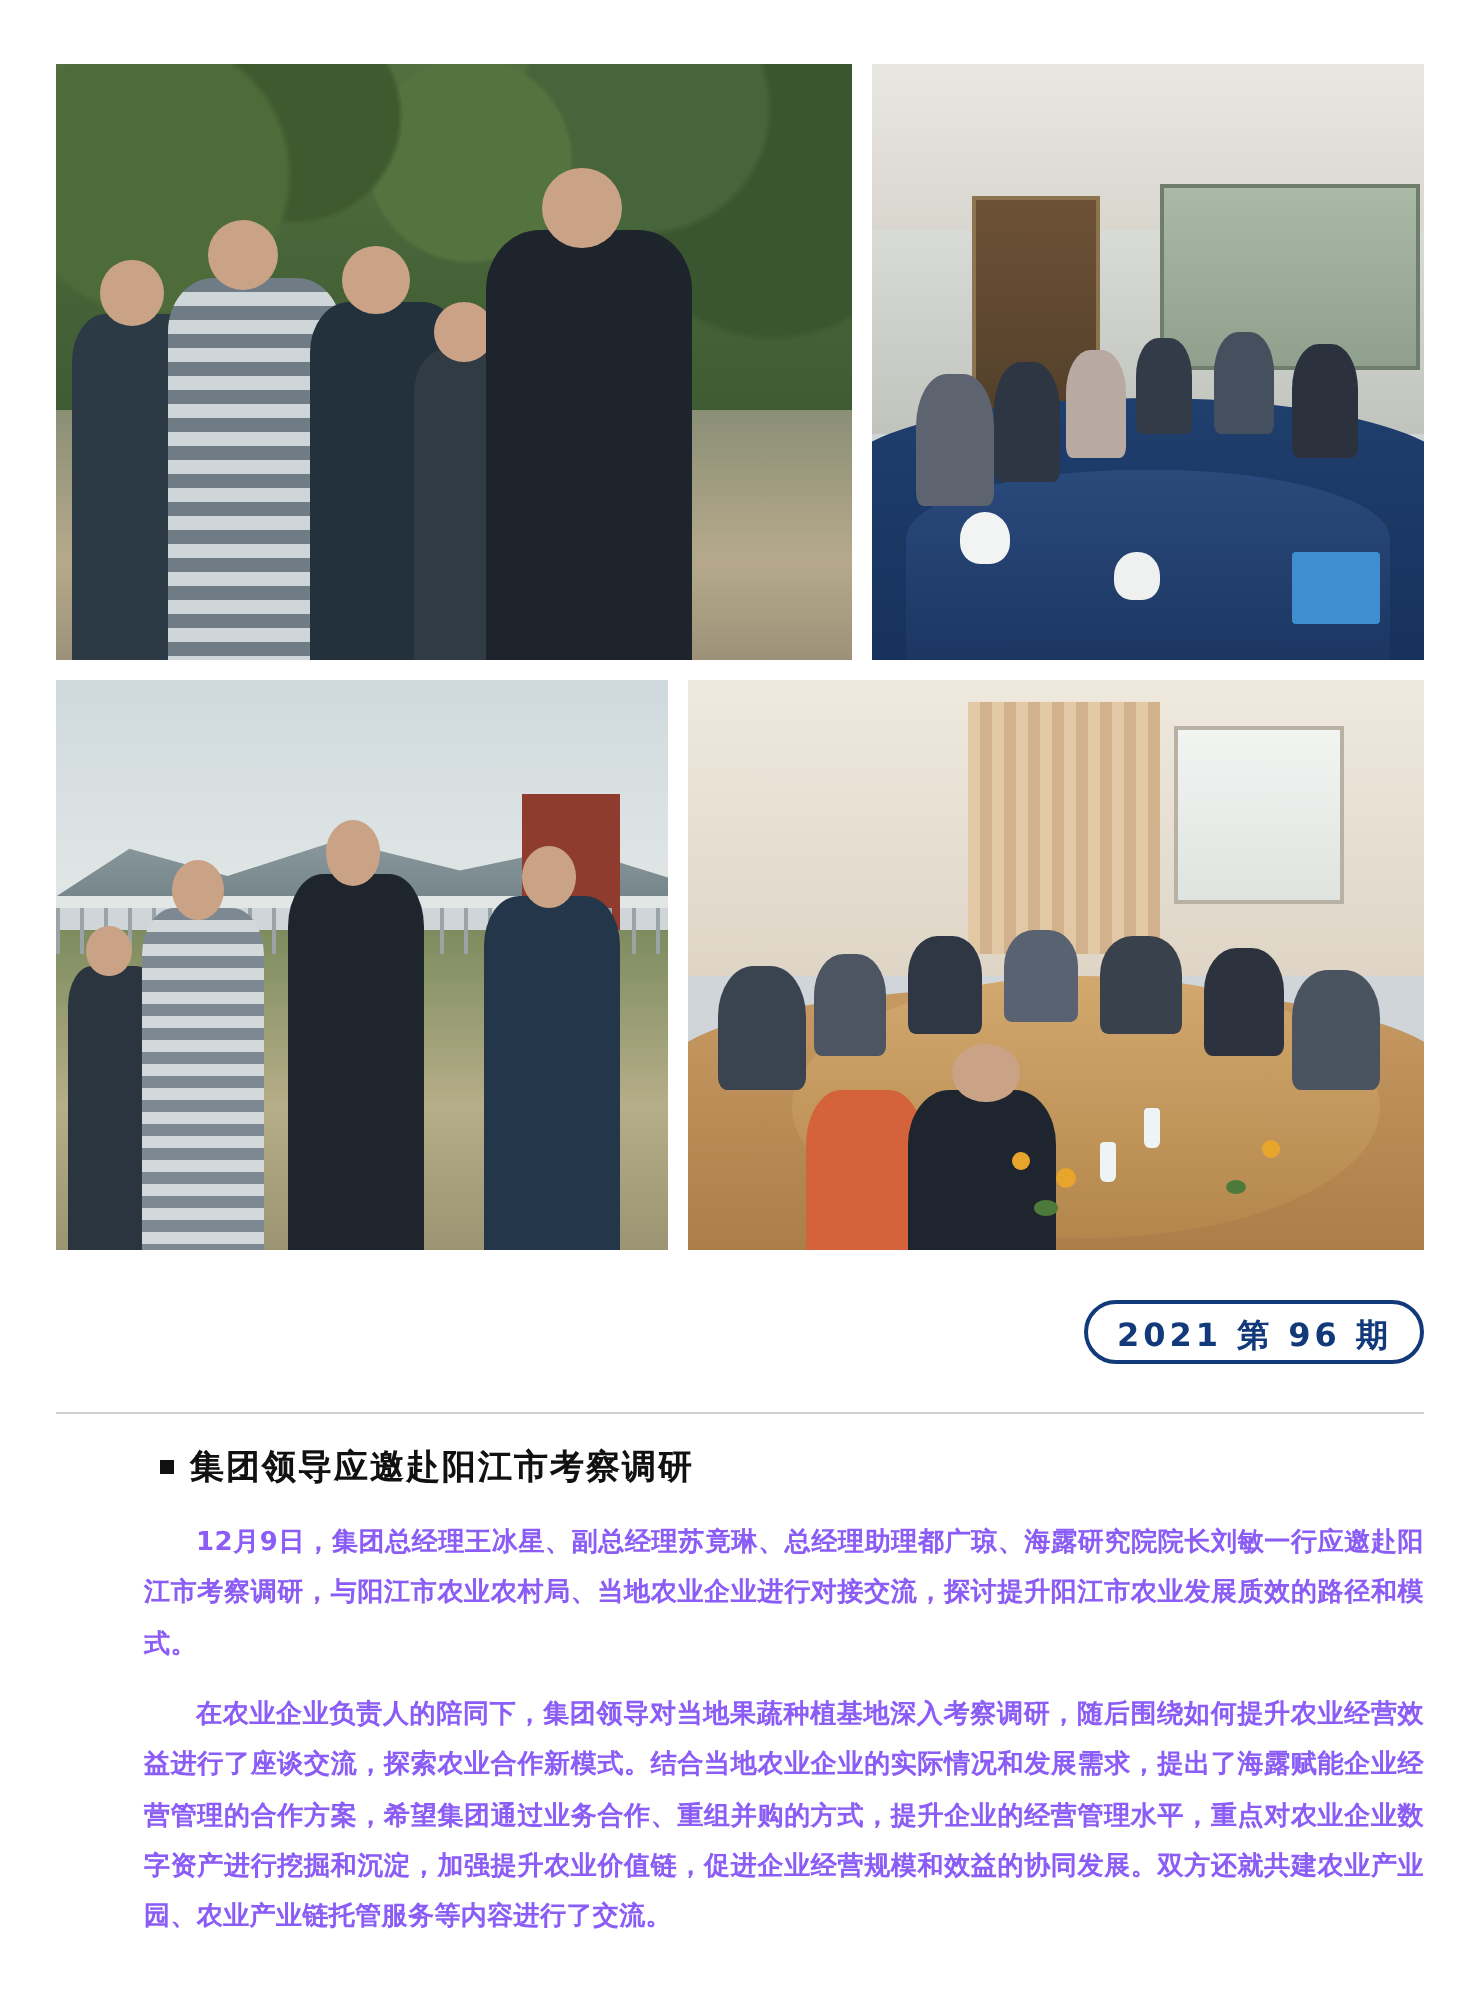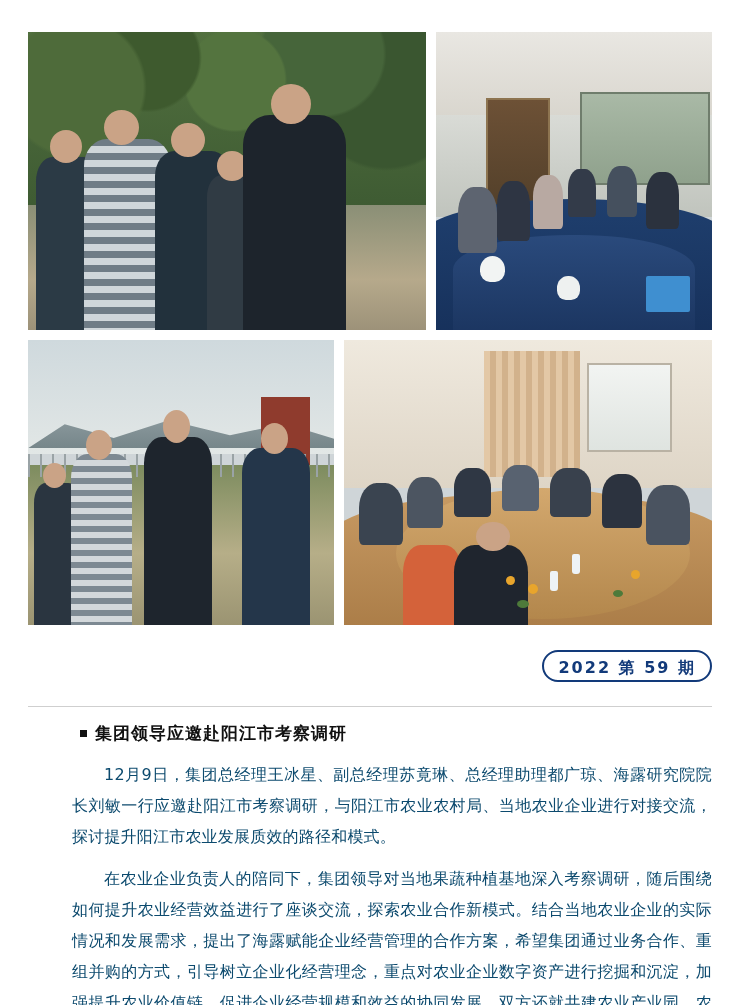--- a/index.html
+++ b/index.html
@@ -193,27 +193,28 @@
   }
   .headline-text {
     font-family: "DejaVu Sans", sans-serif;
     font-size: 17px;
     font-weight: bold;
     letter-spacing: 1px;
     color: #111111;
   }
   p.body {
     font-family: "DejaVu Sans", sans-serif;
-    font-size: 16px;
+    font-size: 13px;
     line-height: 1.95;
-    color: #0c4a6e;
+    color: #8b5cf6;
     margin: 0 0 10px 0;
     text-align: justify;
     text-indent: 2em;
     letter-spacing: 0.2px;
+    font-weight: bold;
   }
 </style>
 </head>
 <body>
 
 <div class="page">
 
   <div class="photo-grid">
 
     <div class="photo-row">
@@ -291,26 +292,26 @@
         <div class="mr-fruit" style="left:44%;bottom:14%;width:9px;height:9px;"></div>
         <div class="mr-fruit" style="left:50%;bottom:11%;width:10px;height:10px;"></div>
         <div class="mr-fruit" style="left:78%;bottom:16%;width:9px;height:9px;"></div>
         <div class="mr-greens" style="left:47%;bottom:6%;width:12px;height:8px;"></div>
         <div class="mr-greens" style="left:73%;bottom:10%;width:10px;height:7px;"></div>
       </div>
     </div>
   </div>
 
 
-  <div class="issue-badge">2022  第 59 期</div>
+  <div class="issue-badge">2021  第 96 期</div>
 
   <div class="rule"></div>
 
   <div class="article">
     <div class="headline">
       <span class="bullet-square"></span>
       <span class="headline-text">集团领导应邀赴阳江市考察调研</span>
     </div>
     <p class="body">12月9日，集团总经理王冰星、副总经理苏竟琳、总经理助理都广琼、海露研究院院长刘敏一行应邀赴阳江市考察调研，与阳江市农业农村局、当地农业企业进行对接交流，探讨提升阳江市农业发展质效的路径和模式。</p>
-    <p class="body">在农业企业负责人的陪同下，集团领导对当地果蔬种植基地深入考察调研，随后围绕如何提升农业经营效益进行了座谈交流，探索农业合作新模式。结合当地农业企业的实际情况和发展需求，提出了海露赋能企业经营管理的合作方案，希望集团通过业务合作、重组并购的方式，引导树立企业化经营理念，重点对农业企业数字资产进行挖掘和沉淀，加强提升农业价值链，促进企业经营规模和效益的协同发展。双方还就共建农业产业园、农业产业链托管服务等内容进行了交流。</p>
+    <p class="body">在农业企业负责人的陪同下，集团领导对当地果蔬种植基地深入考察调研，随后围绕如何提升农业经营效益进行了座谈交流，探索农业合作新模式。结合当地农业企业的实际情况和发展需求，提出了海露赋能企业经营管理的合作方案，希望集团通过业务合作、重组并购的方式，提升企业的经营管理水平，重点对农业企业数字资产进行挖掘和沉淀，加强提升农业价值链，促进企业经营规模和效益的协同发展。双方还就共建农业产业园、农业产业链托管服务等内容进行了交流。</p>
   </div>
 
 </div>
 
 </body></html>

